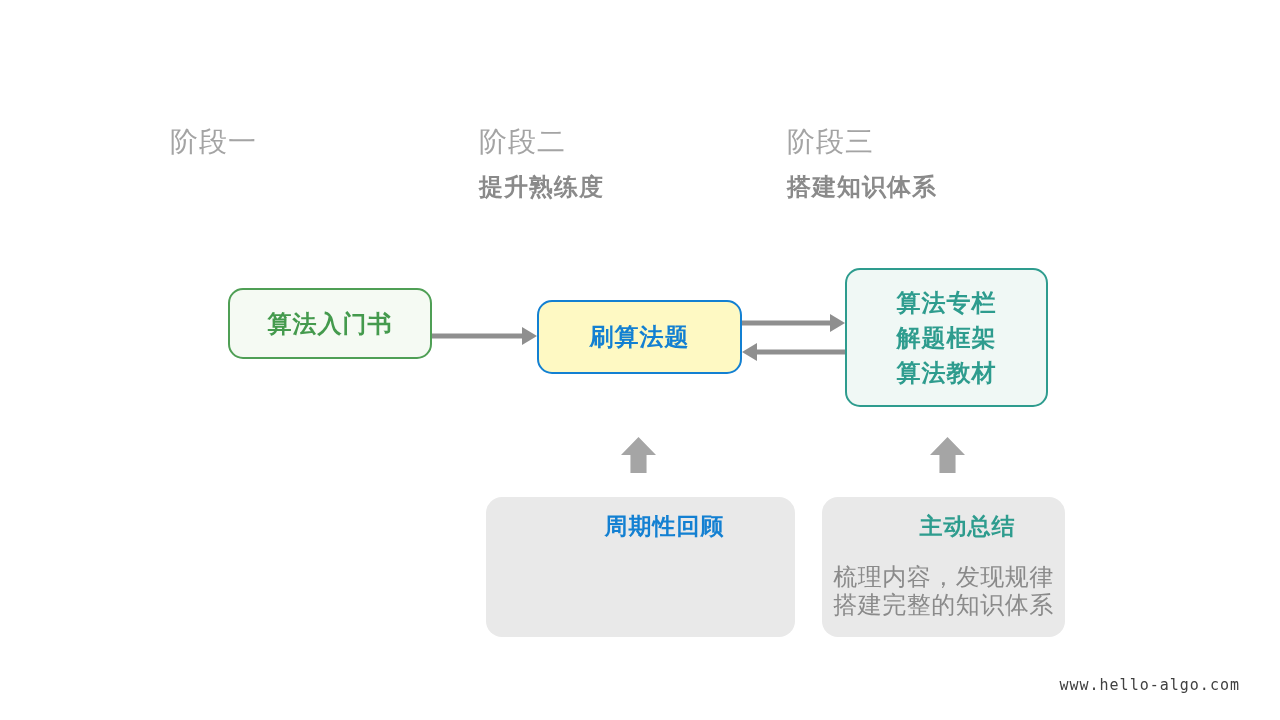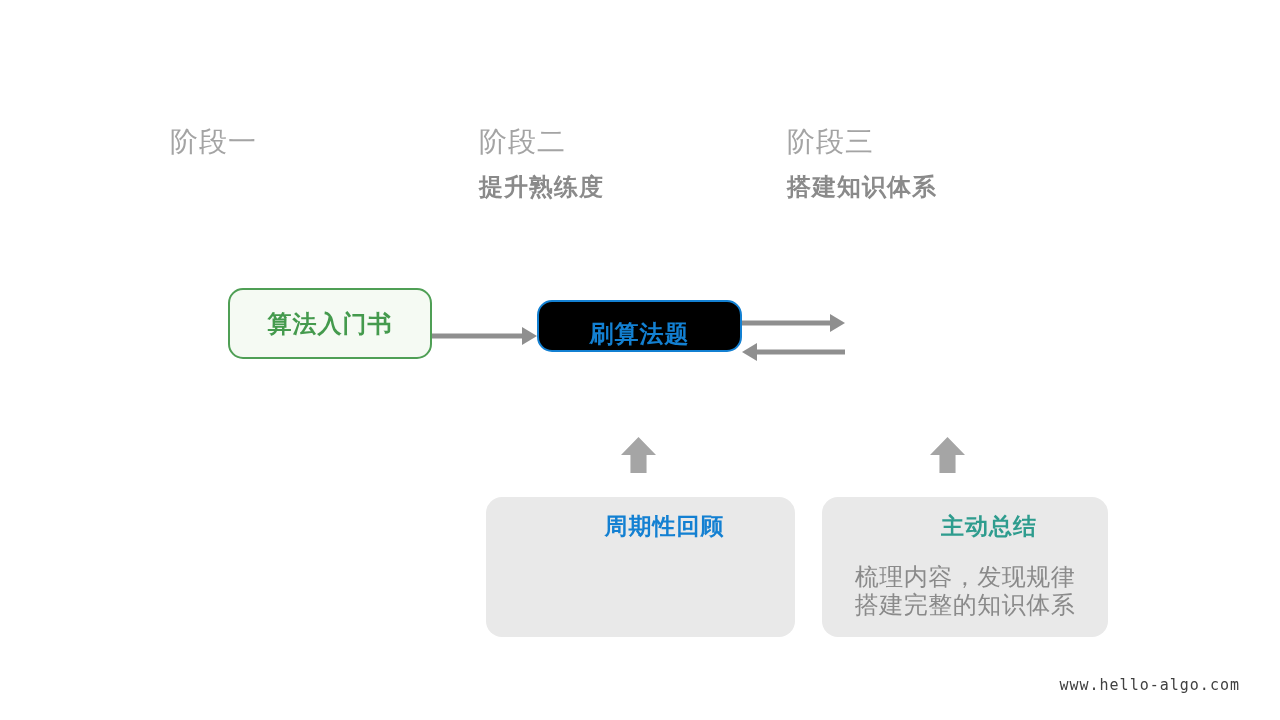--- a/index.html
+++ b/index.html
@@ -53,22 +53,22 @@
     font-weight: bold;
     font-size: 24px;
     letter-spacing: 1px;
     text-align: center;
   }
   .node-green {
     left: 228px; top: 288px; width: 204px; height: 71px;
     border-color: #4f9f55; background: #f5faf3; color: #449a4d;
   }
   .node-blue {
-    left: 537px; top: 300px; width: 205px; height: 52px;
-    border-color: #1380d2; background: #000000; color: #1380d2; justify-content: flex-end;
+    left: 537px; top: 300px; width: 205px; height: 74px;
+    border-color: #1380d2; background: #fef9c3; color: #1380d2;
   }
   .node-teal {
     left: 845px; top: 268px; width: 203px; height: 139px;
     border-color: #2e9c8e; background: #f0f8f5; color: #2e9c8e;
   }
   .node-teal .node-line { line-height: 35px; }
 
   
   .arrow { position: absolute; height: 18px; }
   .arrow .shaft {
@@ -112,21 +112,21 @@
     position: absolute;
     top: 497px;
     height: 140px;
     box-sizing: border-box;
     border-radius: 16px;
     background: #e9e9e9;
     text-align: center;
     padding-top: 16px;
   }
   .note1 { left: 486px; width: 309px; }
-  .note2 { left: 822px; width: 286px; }
+  .note2 { left: 822px; width: 243px; }
   .note-title {
     font-size: 23px;
     line-height: 26px;
     font-weight: bold;
     letter-spacing: 1px;
     padding-left: 48px;
   }
   .note1 .note-title { color: #1380d2; }
   .note2 .note-title { color: #2e9c8e; }
   .note-body {
@@ -166,20 +166,25 @@
   </div>
 
   <div class="node node-green">
     <span class="node-line">算法入门书</span>
   </div>
 
   <div class="node node-blue">
     <span class="node-line">刷算法题</span>
   </div>
 
+  <div class="node node-teal">
+    <span class="node-line">算法专栏</span>
+    <span class="node-line">解题框架</span>
+    <span class="node-line">算法教材</span>
+  </div>
 
   <div id="arrow-1" class="arrow to-right">
     <div class="shaft"></div>
     <div class="head"></div>
   </div>
   <div id="arrow-2" class="arrow to-right">
     <div class="shaft"></div>
     <div class="head"></div>
   </div>
   <div id="arrow-3" class="arrow to-left">

